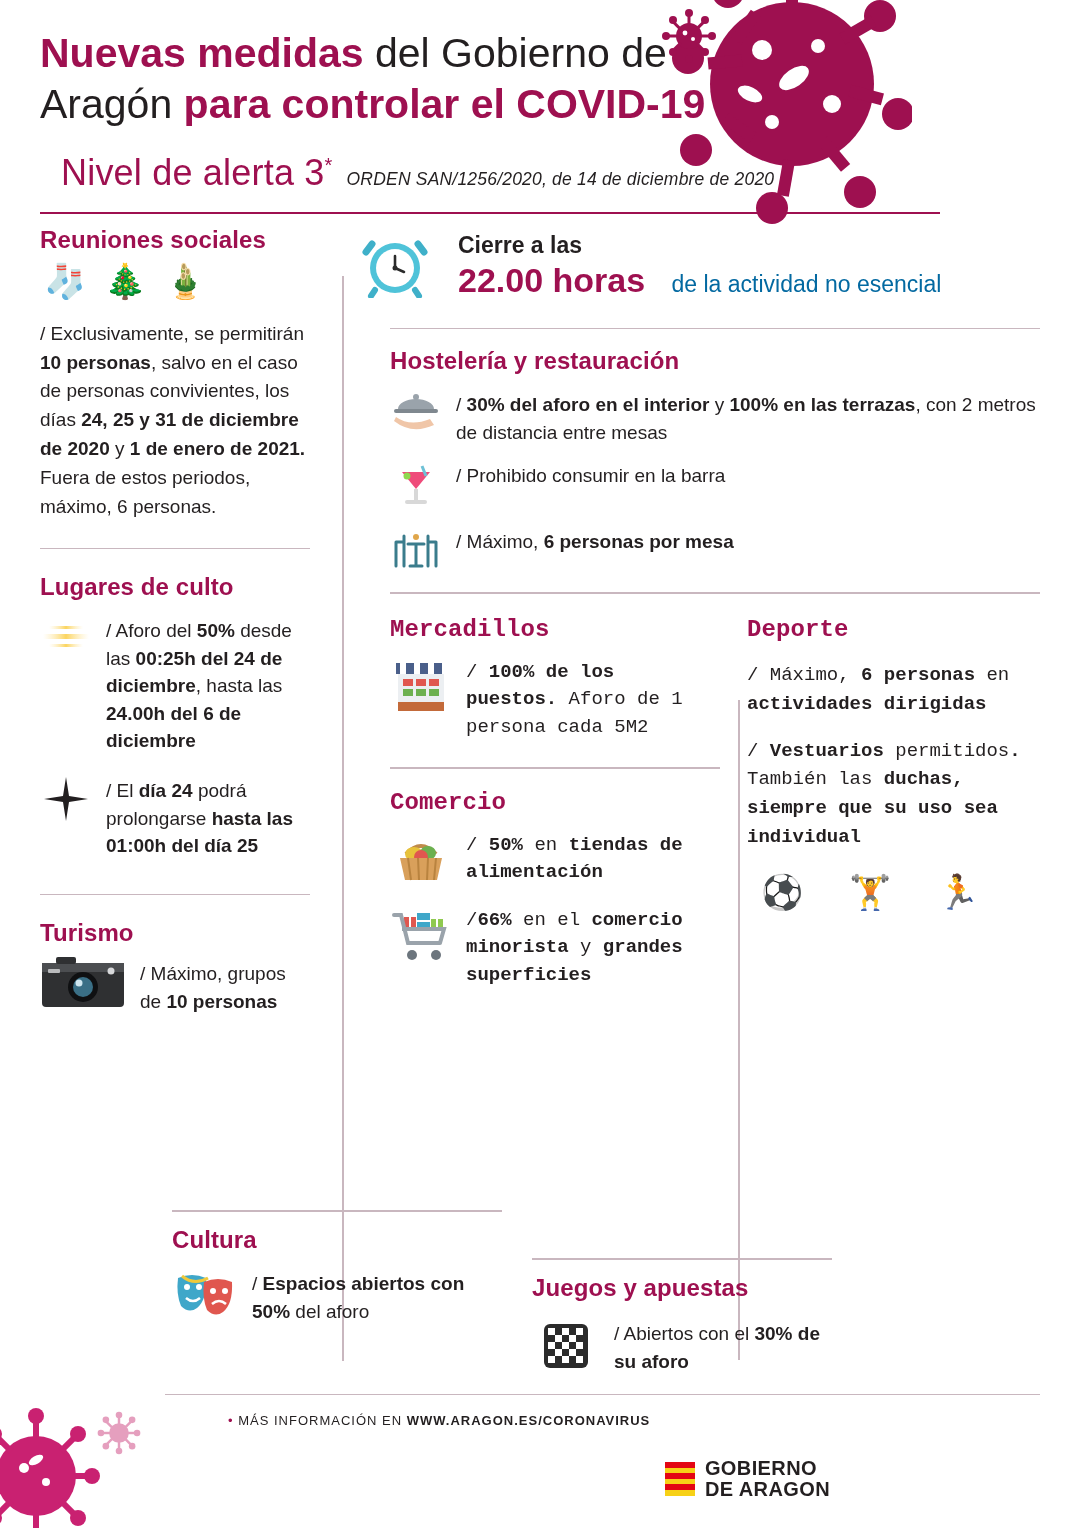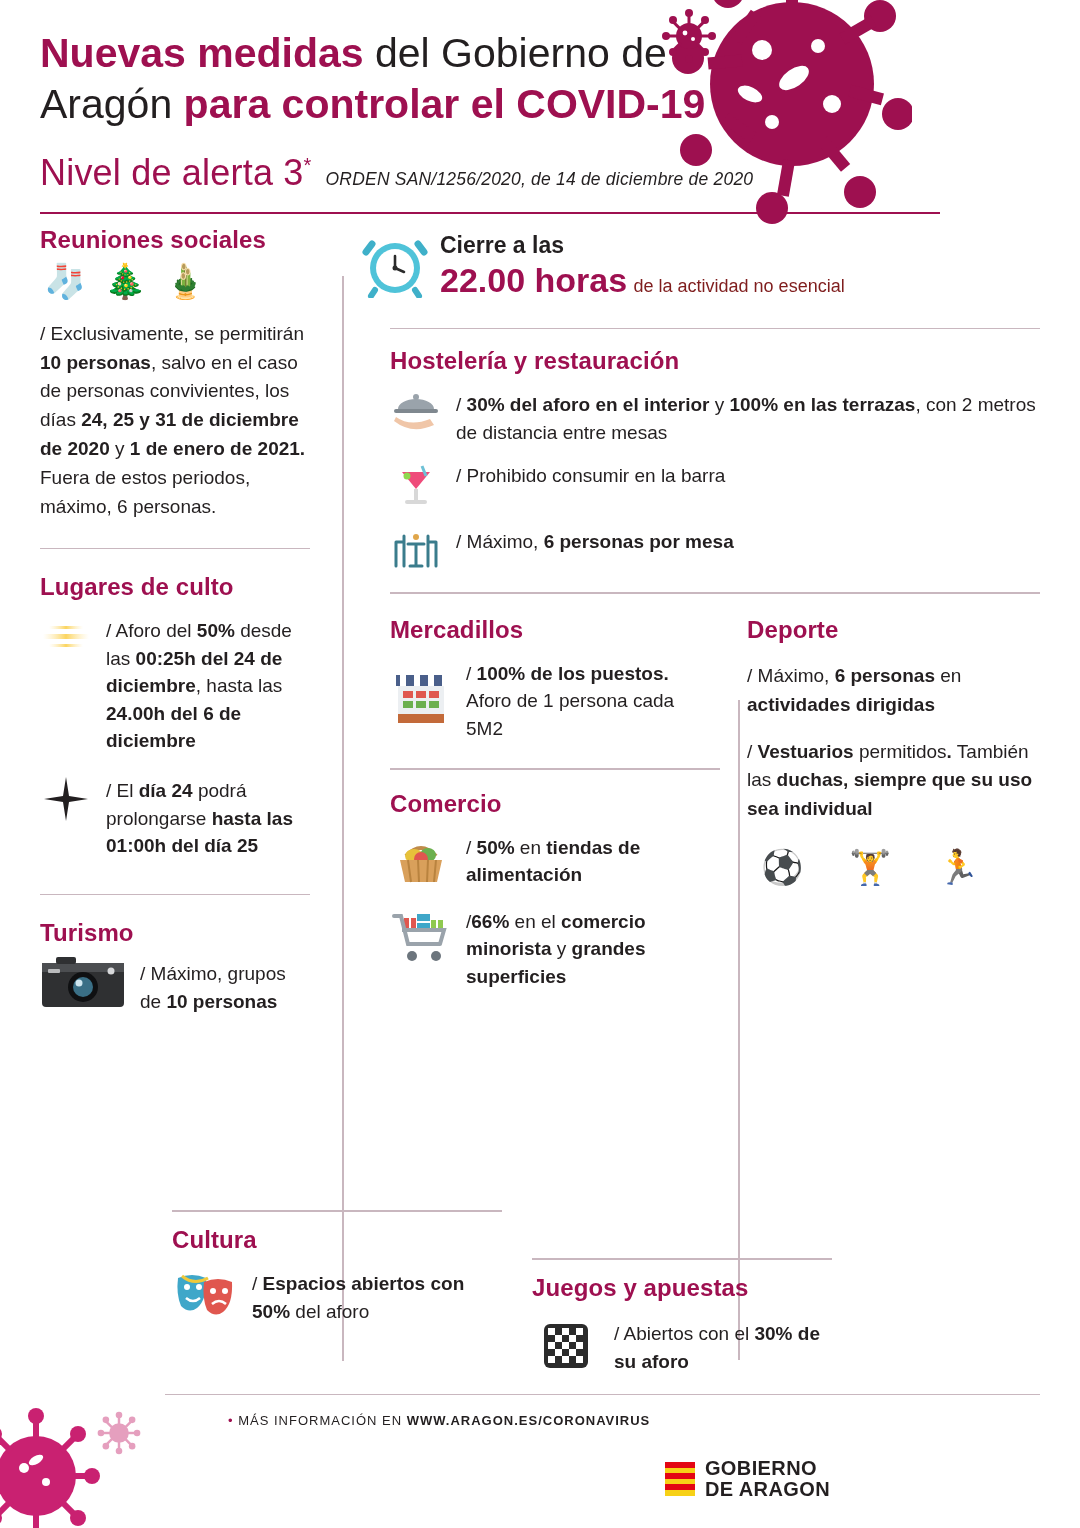--- a/index.html
+++ b/index.html
@@ -31,20 +31,21 @@
     display: flex;
     align-items: baseline;
     gap: 14px;
     margin-top: 22px;
   }
   .level {
     font-size: 36px;
     color: #9e1050;
     font-weight: 400;
     letter-spacing: .2px;
+    margin-left: 21px;
   }
   .level sup { font-size: 20px; }
   .orden {
     font-size: 17.5px;
     font-style: italic;
     color: #231f20;
     letter-spacing: .2px;
   }
   .hr-main {
     height: 2px;
@@ -95,28 +96,28 @@
     margin: 26px 0 24px 0;
   }
   .rule.short { width: 270px; }
 
   .item { display: flex; gap: 14px; align-items: flex-start; margin-bottom: 16px; }
   .item .ic { flex: 0 0 auto; width: 52px; text-align: center; }
   .item .tx { font-size: 19px; line-height: 1.45; }
   .item .tx b { font-weight: bold; }
 
   
-  .banner { display: flex; align-items: center; gap: 12px; padding: 6px 0 4px 0; }
+  .banner { display: flex; align-items: center; gap: 30px; padding: 6px 0 4px 0; }
   .banner .txt { line-height: 1.2; }
   .banner .l1 { font-size: 23px; font-weight: bold; color: #231f20; }
   .banner .l2 { font-size: 23px; }
   .banner .hours { font-size: 34px; font-weight: bold; color: #9e1050; }
-  .banner .rest { font-size: 18px; color: #7f1d1d; }
-
-  .two-col { display: flex; }
+  .banner .rest { font-size: 23px; color: #0369a1; margin-left: 20px; }
+
+  .two-col { display: flex; font-family: Liberation Mono, monospace; }
   .two-col > div:first-child { width: 355px; padding-right: 26px; }
   .two-col > div:last-child { flex: 1; padding-left: 30px; }
   .vline2 {
     position: absolute;
     left: 738px;
     top: 700px;
     width: 2px;
     height: 660px;
     background: #c9b7bf;
   }
@@ -427,21 +428,21 @@
           </div>
         </div>
       </section>
 
       <div class="rule" style="margin:18px 0 22px 28px;width:650px;"></div>
 
       <div class="two-col">
         <div style="padding-left:28px;">
           <section>
             <h2 class="sec">Mercadillos</h2>
-            <div class="item" style="margin-top:16px;align-items:center;">
+            <div class="item" style="margin-top:16px;">
               <div class="ic" style="width:62px;">
                 <svg width="58" height="56" viewBox="0 0 58 56" aria-hidden="true">
                   <rect x="4" y="4" width="50" height="11" fill="#4a5f8a"></rect>
                   <g fill="#ffffff">
                       <rect x="8" y="4" width="6" height="11"></rect>
                       <rect x="22" y="4" width="6" height="11"></rect>
                       <rect x="36" y="4" width="6" height="11"></rect>
                       <rect x="50" y="4" width="4" height="11"></rect>
                     </g>
                   <rect x="6" y="15" width="46" height="28" fill="#eceff2"></rect>

